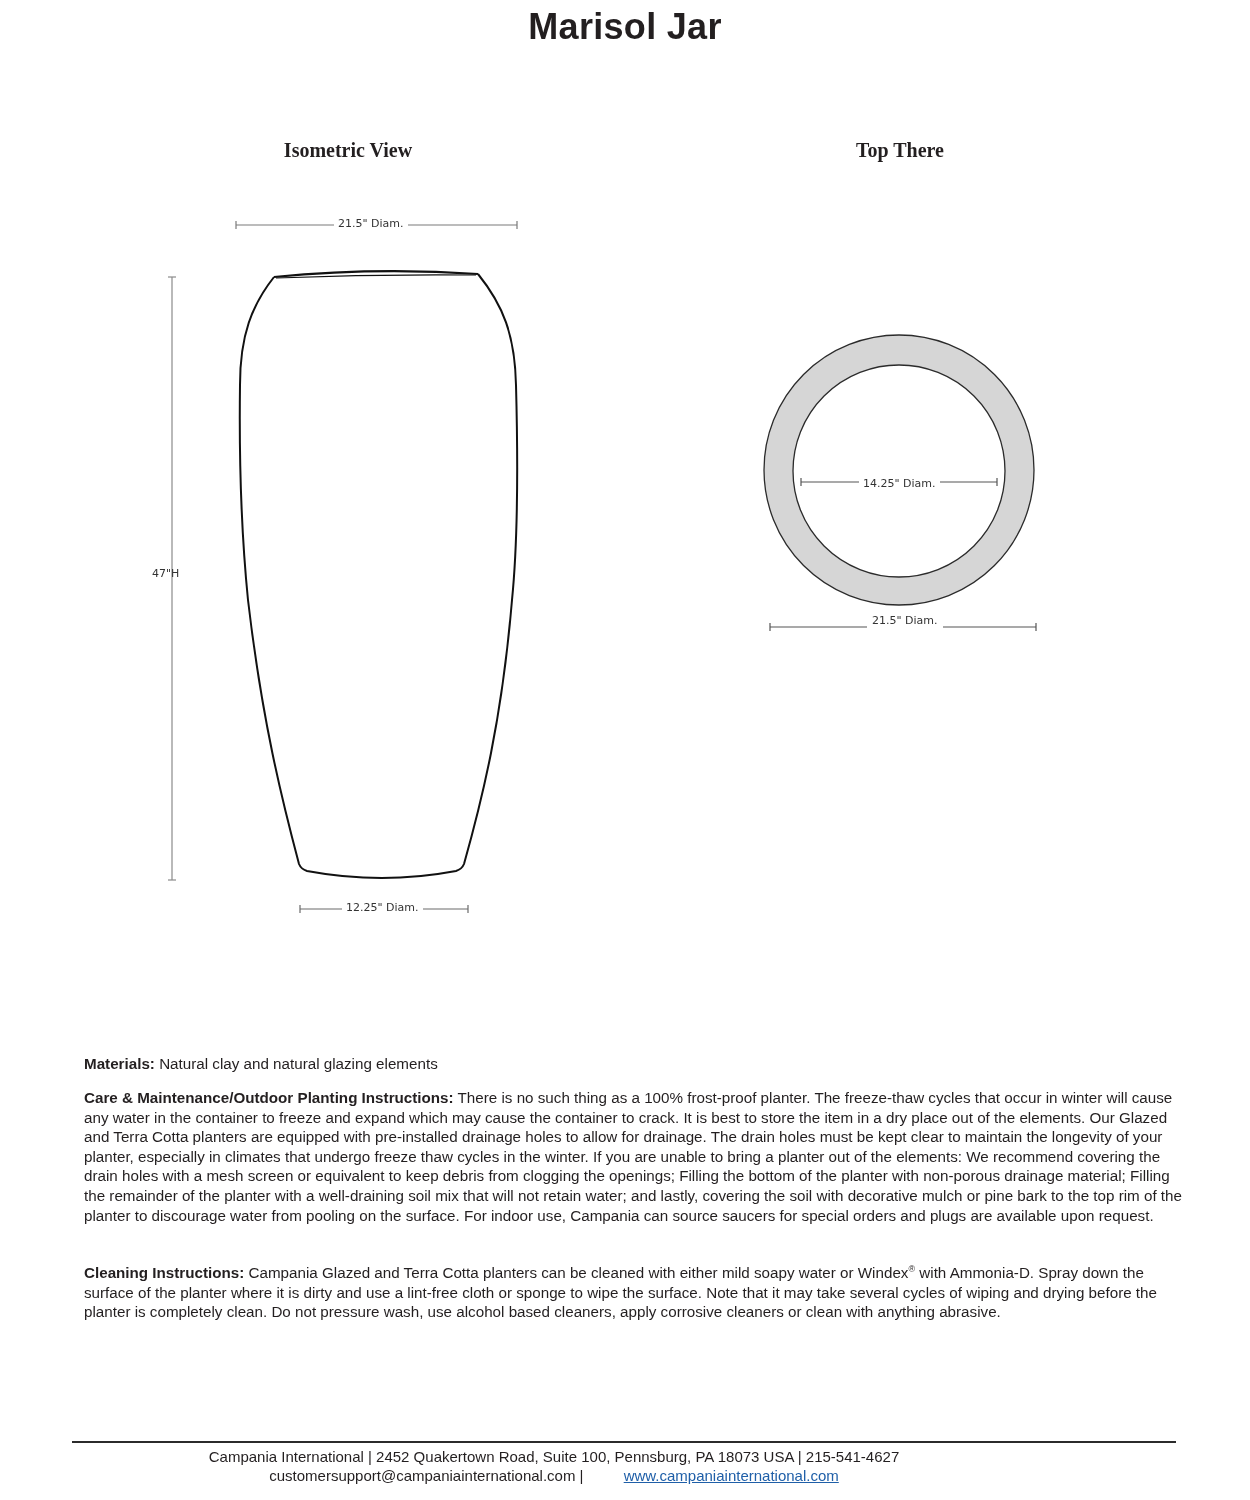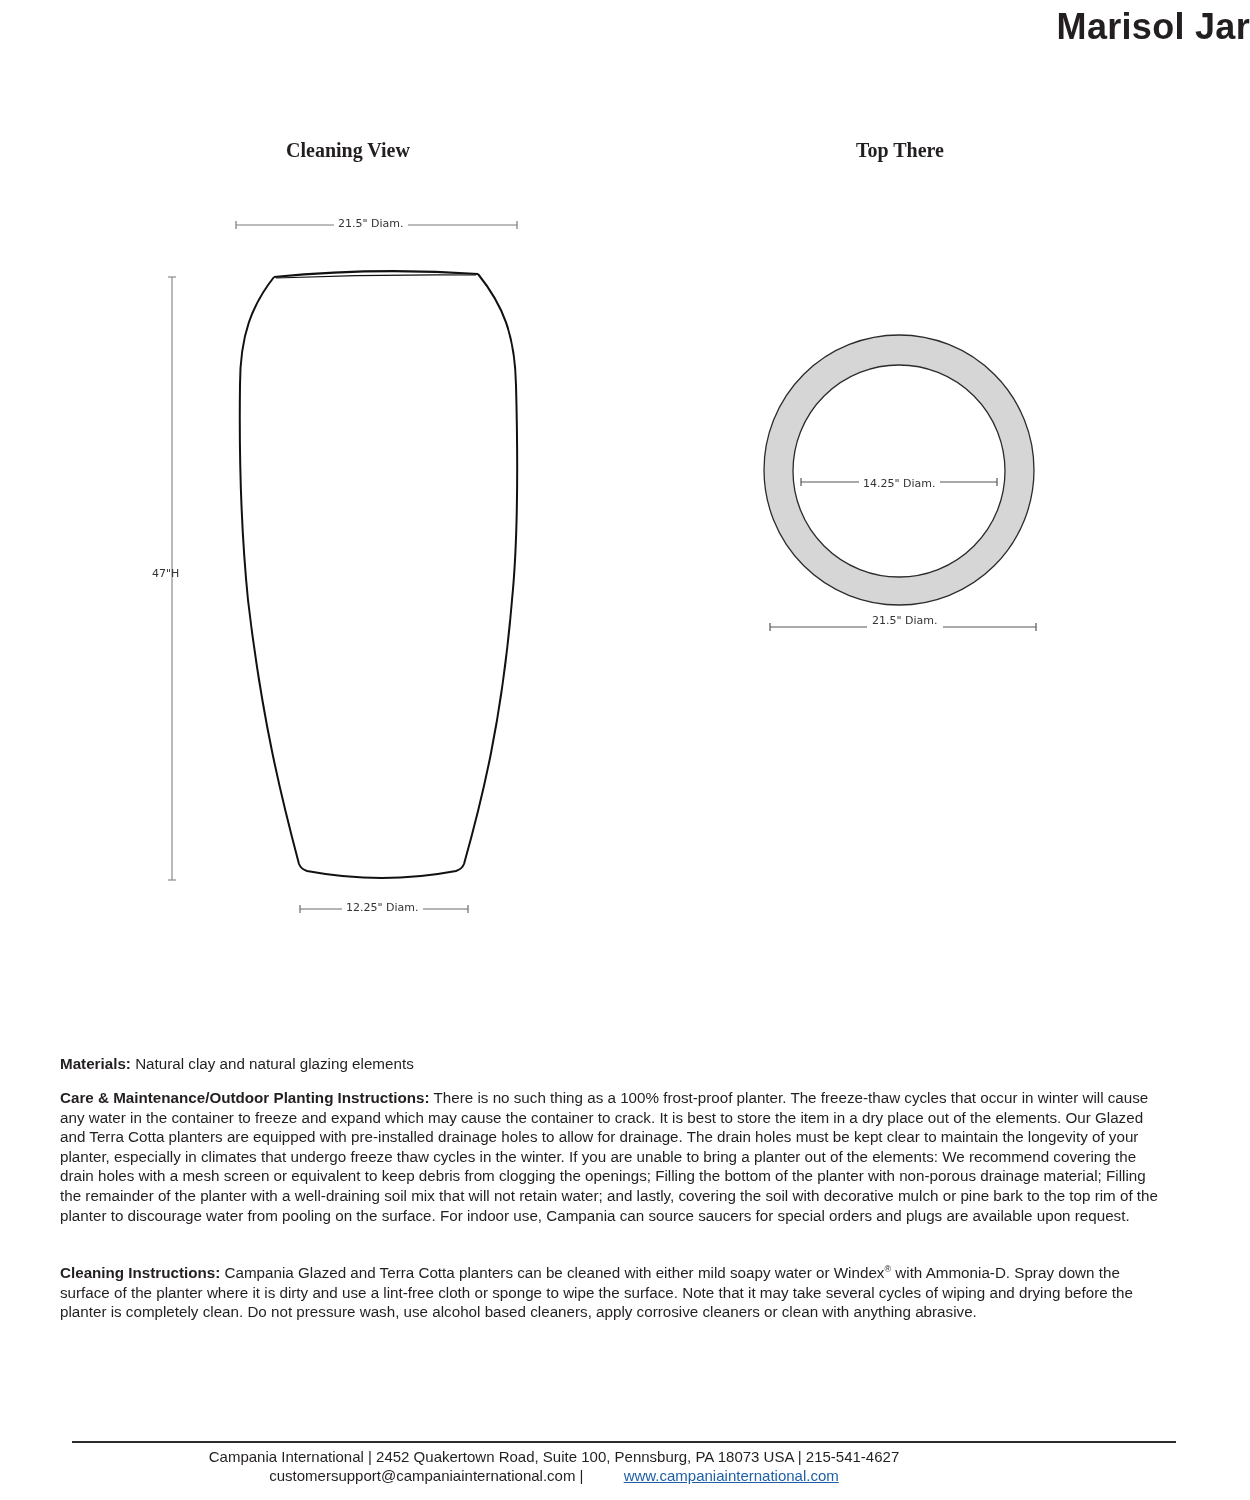--- a/index.html
+++ b/index.html
@@ -1,35 +1,35 @@
 <!DOCTYPE html>
 <html><head>
   <meta charset="utf-8">
   <style>
     html, body { margin: 0; padding: 0; background: #ffffff; }
     body { width: 1250px; height: 1500px; position: relative; overflow: hidden; color: #231f20; }
     .abs { position: absolute; }
     .title {
-      left: 0; width: 1250px; top: 6px; text-align: right;
+      left: 0; width: 1250px; top: 6px; text-align: center;
       font-family: "Liberation Sans", sans-serif; font-weight: bold; font-size: 36px; color: #231f20;
       letter-spacing: 0.3px;
     }
     .view-heading {
       font-family: "Liberation Serif", serif; font-weight: bold; font-size: 20px; color: #231f20;
       text-align: center; width: 300px;
     }
     #iso-heading { left: 198px; top: 139px; }
     #top-heading { left: 750px; top: 139px; }
     .dim {
       font-family: "DejaVu Sans", sans-serif; font-size: 11px; color: #333;
       background: #fff; white-space: nowrap; line-height: 14px;
     }
     svg.drawing { position: absolute; left: 0; top: 0; }
     .text-block {
-      left: 60px; width: 1110px;
+      left: 84px; width: 1110px;
       font-family: "Liberation Sans", sans-serif; font-size: 15.2px; line-height: 19.6px; color: #231f20;
     }
     .text-block p { margin: 0; }
     .label-bold { font-weight: bold; }
     #materials { top: 1054px; }
     #care { top: 1088px; }
     #cleaning { top: 1260px; }
     .footer-rule { left: 72px; top: 1441px; width: 1104px; height: 2px; background: #2b2b2b; }
     .footer {
       left: 0; width: 1108px; text-align: center;
@@ -37,21 +37,21 @@
     }
     #footer-line1 { top: 1447px; }
     #footer-line2 { top: 1466px; }
     .footer a { color: #1f5fa8; text-decoration: underline; }
   </style>
 </head>
 <body>
 
 <div class="abs title">Marisol Jar</div>
 
-<div class="abs view-heading" id="iso-heading">Cleaning View</div>
+<div class="abs view-heading" id="iso-heading">Isometric View</div>
 <div class="abs view-heading" id="top-heading">Top There</div>
 
 <svg class="drawing" width="1250" height="1000" viewBox="0 0 1250 1000">
 
   <g stroke="#7a7a7a" stroke-width="1.2" fill="none">
     <line x1="236" y1="225" x2="517" y2="225"></line>
     <line x1="236" y1="221" x2="236" y2="229"></line>
     <line x1="517" y1="221" x2="517" y2="229"></line>
   </g>
 

